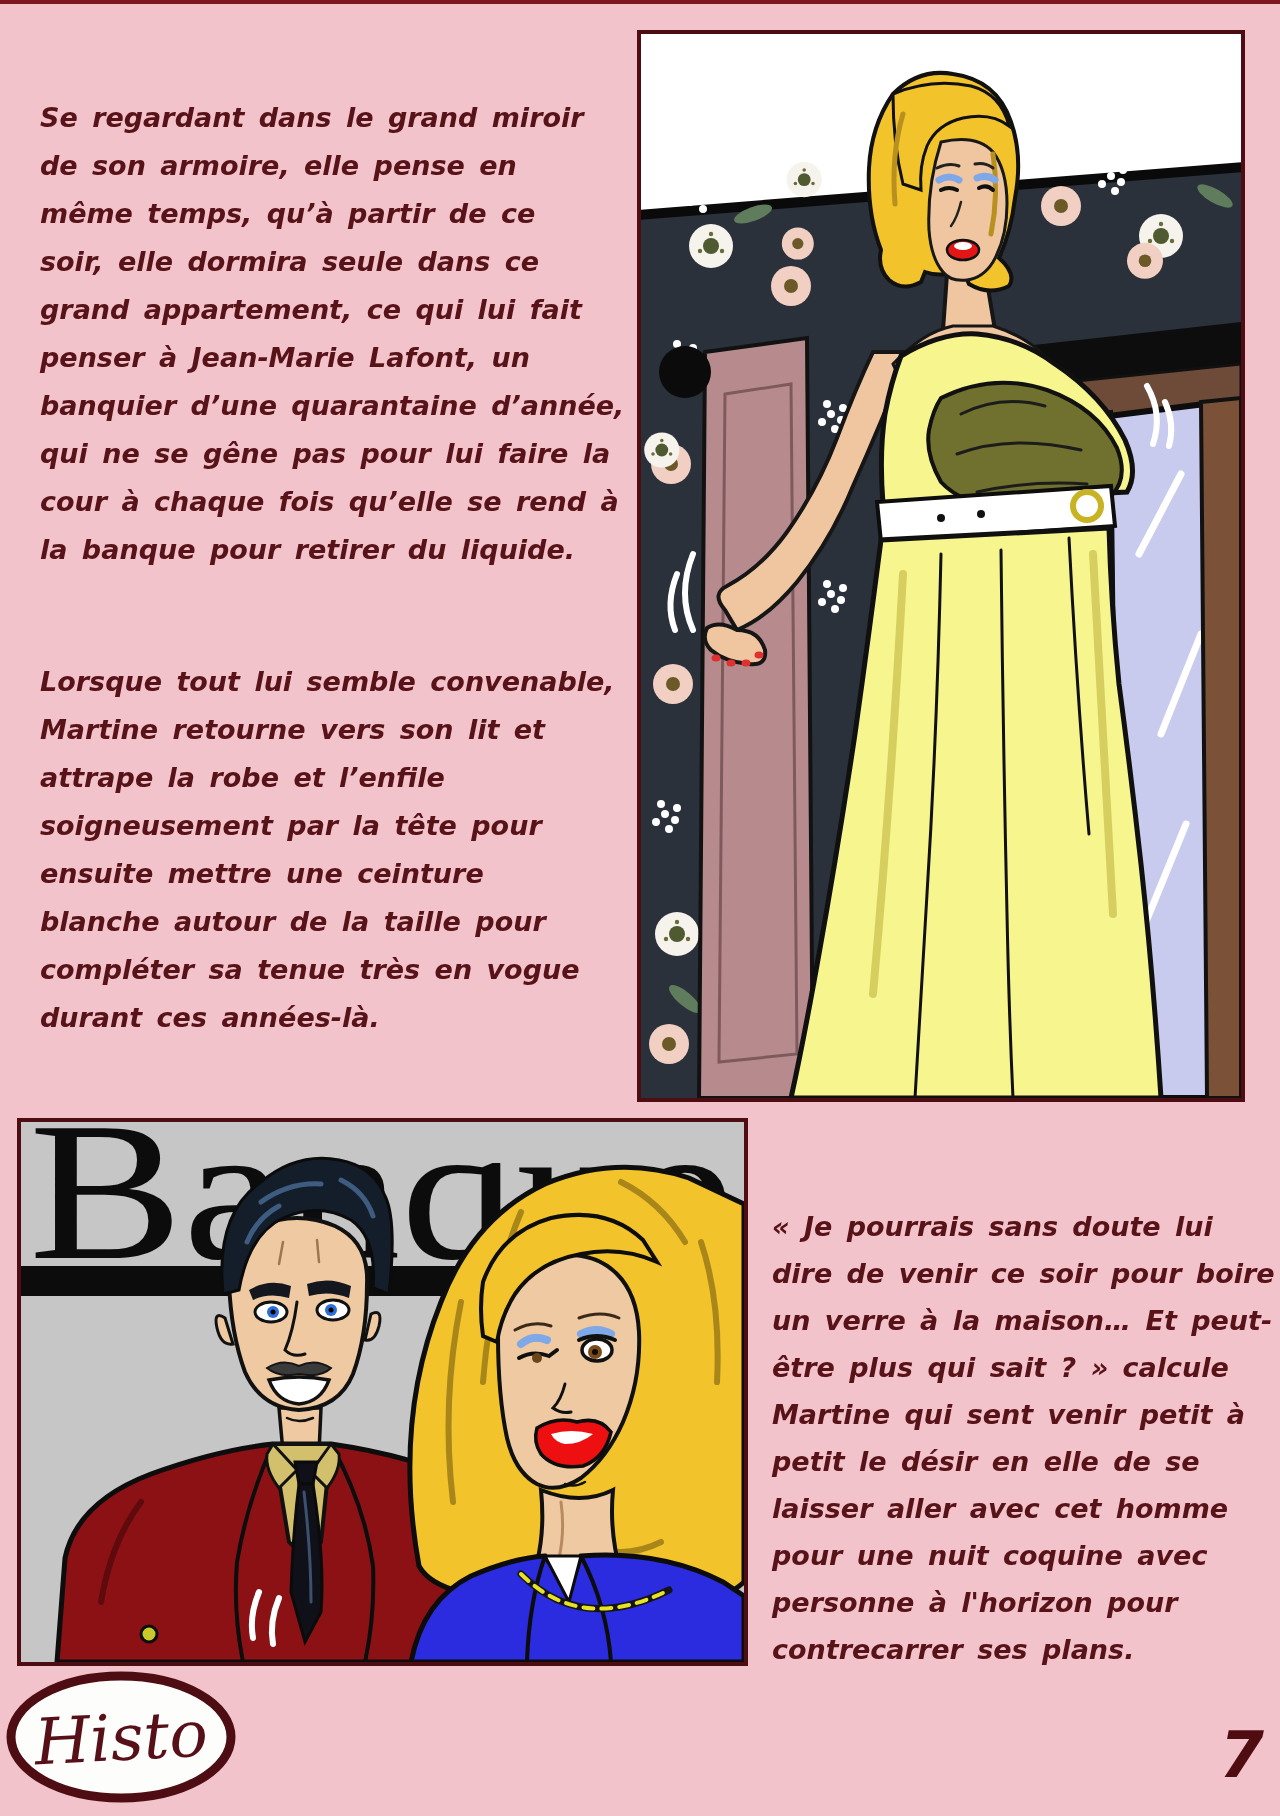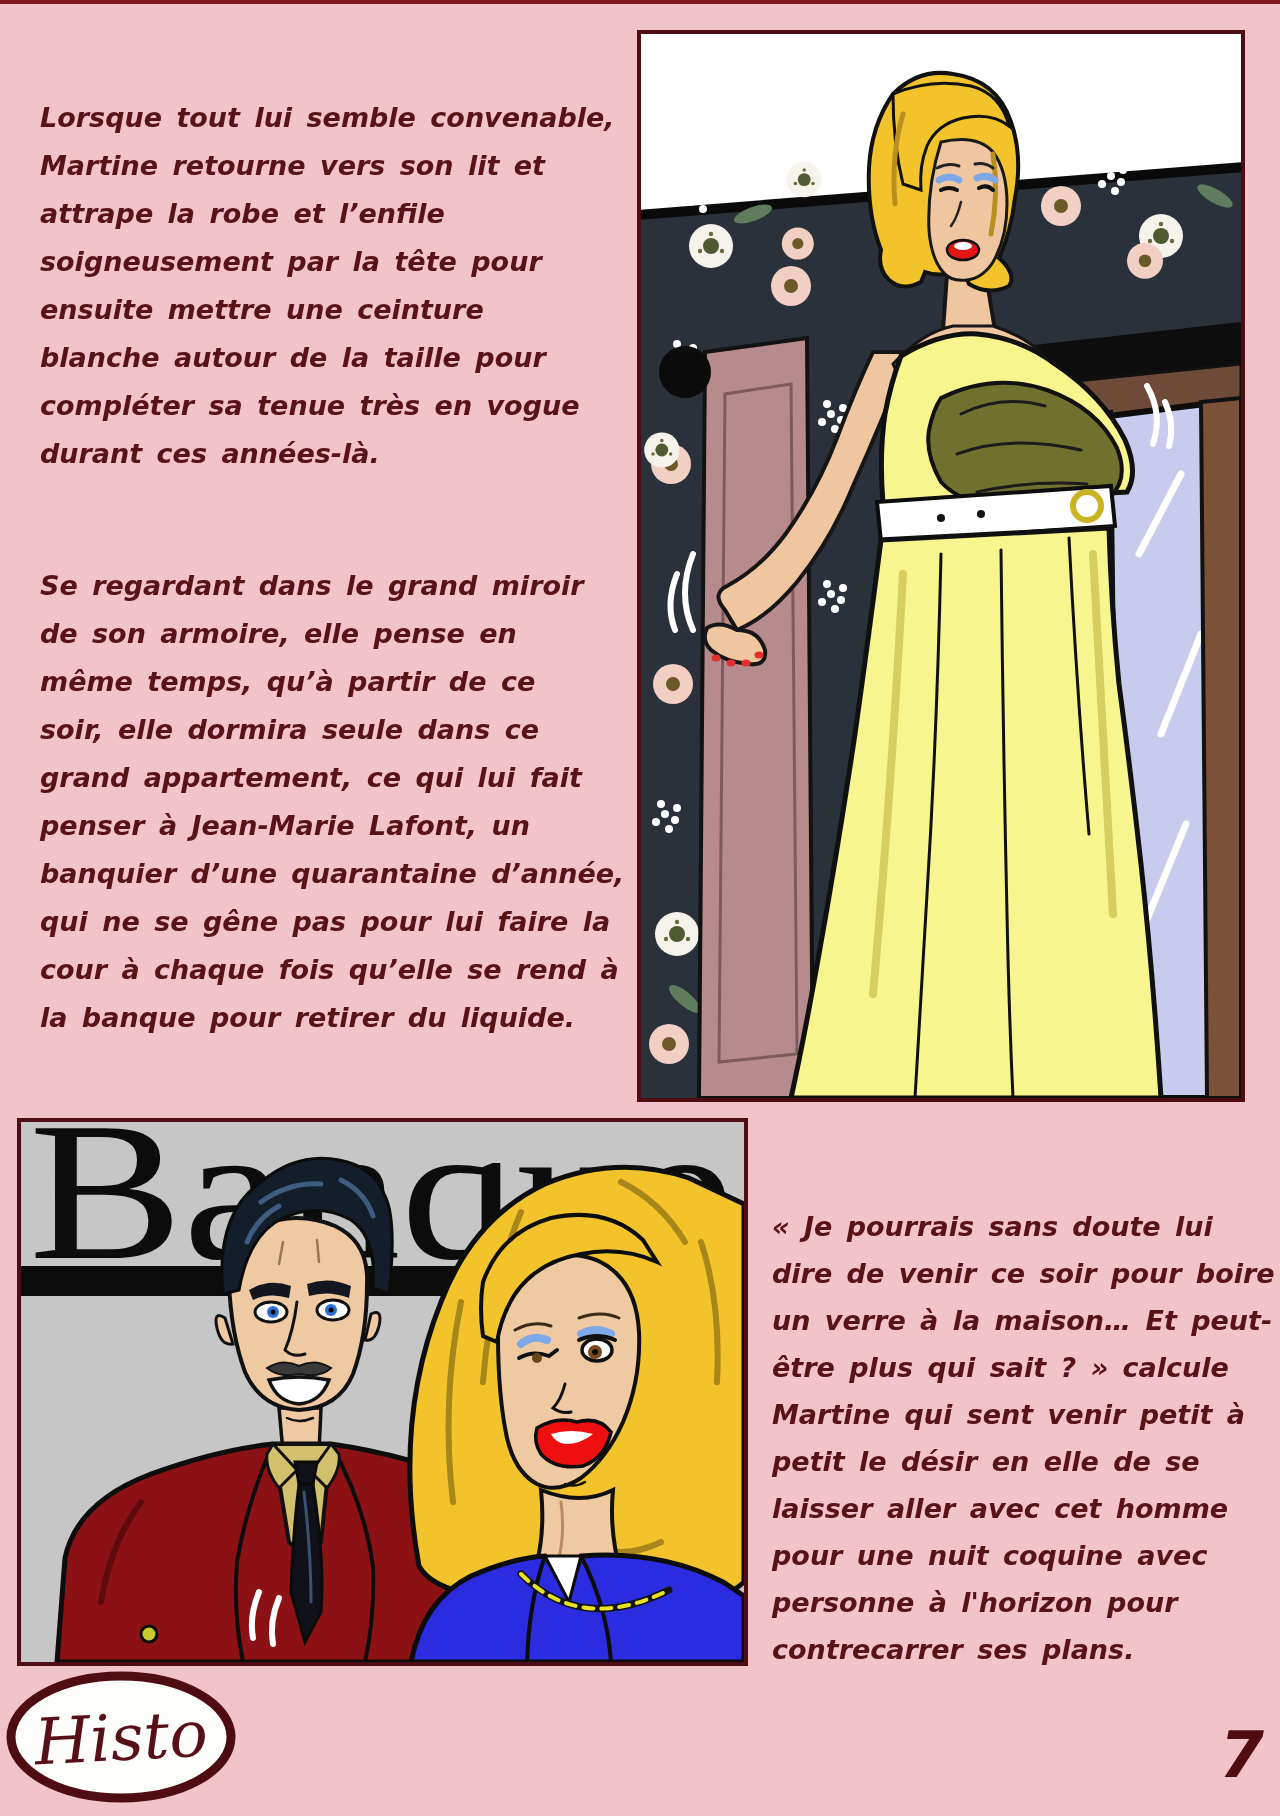--- a/index.html
+++ b/index.html
@@ -43,38 +43,38 @@
   }
 </style>
 </head>
 <body>
 
 <div class="page">
 
   <div class="page-top-rule"></div>
 
   <div class="narration narration-left">
-    <p>Lorsque tout lui semble convenable,
-Martine retourne vers son lit et
-attrape la robe et l’enfile
-soigneusement par la tête pour
-ensuite mettre une ceinture
-blanche autour de la taille pour
-compléter sa tenue très en vogue
-durant ces années-là.</p>
     <p>Se regardant dans le grand miroir
 de son armoire, elle pense en
 même temps, qu’à partir de ce
 soir, elle dormira seule dans ce
 grand appartement, ce qui lui fait
 penser à Jean-Marie Lafont, un
 banquier d’une quarantaine d’année,
 qui ne se gêne pas pour lui faire la
 cour à chaque fois qu’elle se rend à
 la banque pour retirer du liquide.</p>
+    <p>Lorsque tout lui semble convenable,
+Martine retourne vers son lit et
+attrape la robe et l’enfile
+soigneusement par la tête pour
+ensuite mettre une ceinture
+blanche autour de la taille pour
+compléter sa tenue très en vogue
+durant ces années-là.</p>
   </div>
 
   <div class="panel panel-bedroom">
     <svg width="600" height="1064" viewBox="0 0 600 1064">
       <defs>
         <g id="flw">
           <circle r="22" fill="#f6f3ec"></circle>
           <circle r="8" fill="#4f5a30"></circle>
           <circle r="2.2" cx="0" cy="-12" fill="#6a6a3a"></circle>
           <circle r="2.2" cx="11" cy="5" fill="#6a6a3a"></circle>

